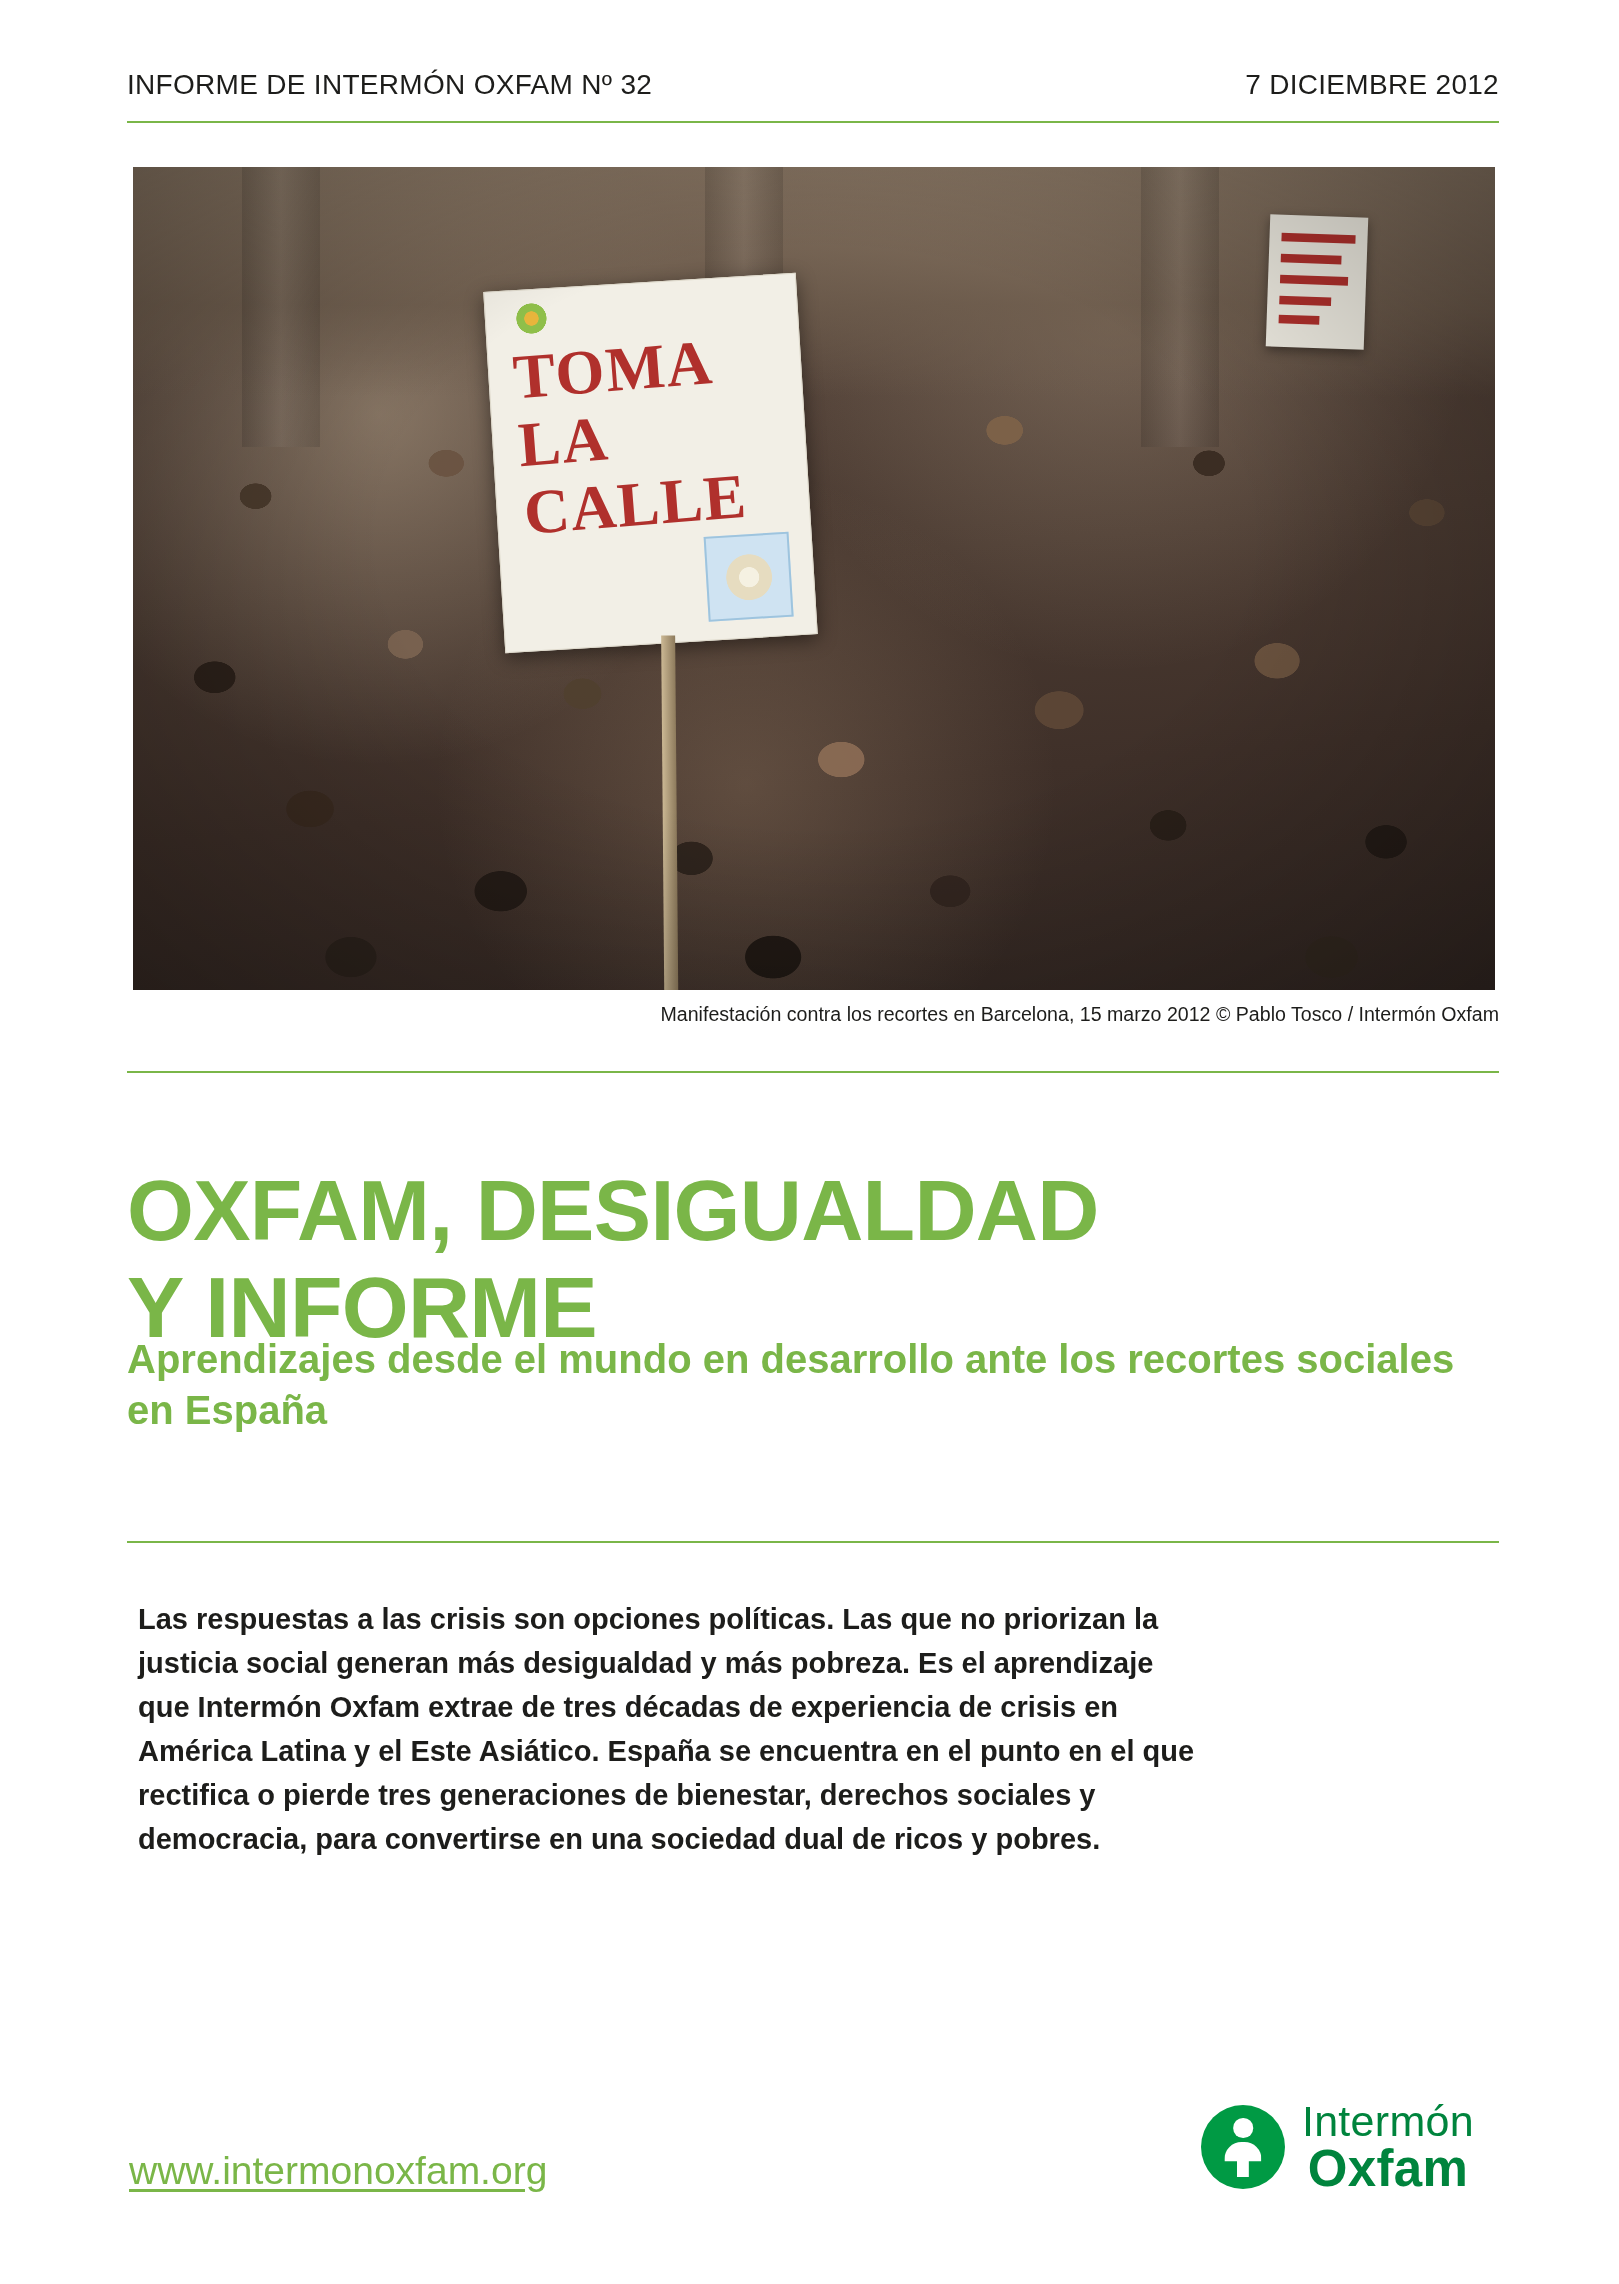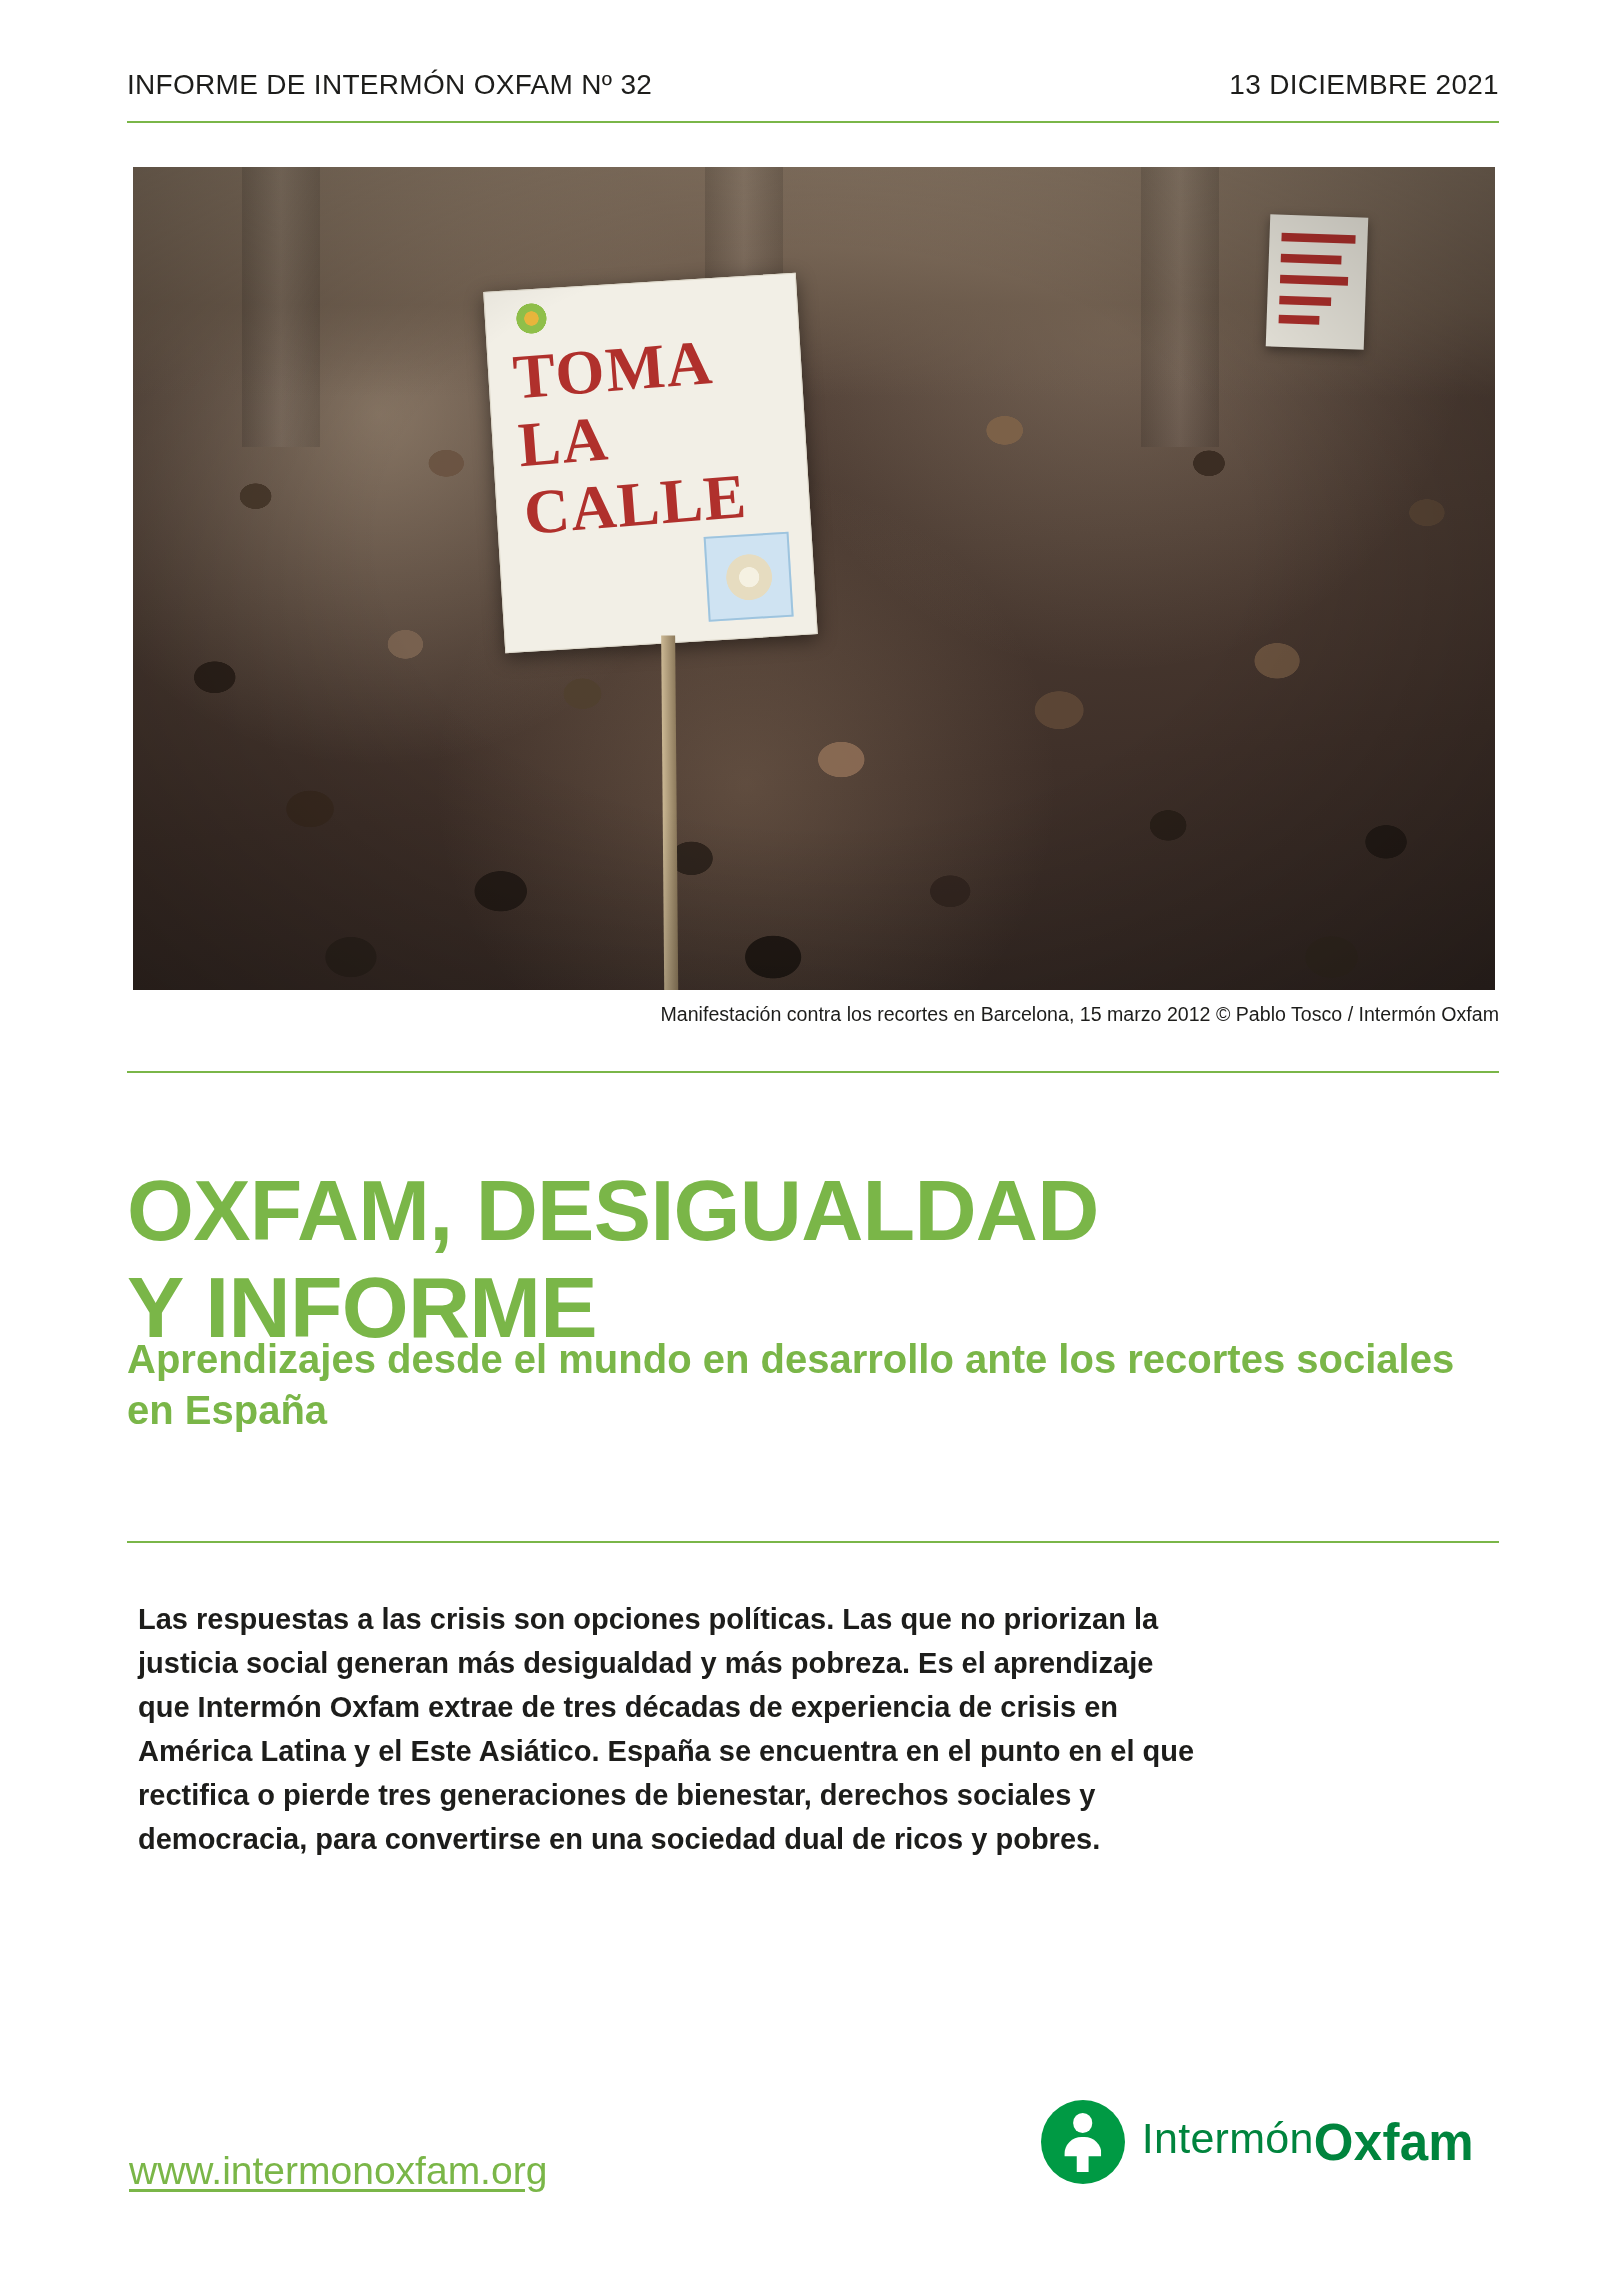--- a/index.html
+++ b/index.html
@@ -284,22 +284,23 @@
     position: absolute;
     left: 50%; top: 37px;
     transform: translateX(-50%);
     width: 37px; height: 35px;
     background: #ffffff;
     border-radius: 17px 17px 6.5px 6.5px;
     clip-path: polygon(0 0, 100% 0, 100% 55%, 66% 55%, 66% 100%, 34% 100%, 34% 55%, 0 55%);
   }
   .logo .words {
     display: flex;
-    flex-direction: row;
+    flex-direction: column;
     line-height: 1.0;
+    text-align: center;
   }
   .logo .words .w1 {
     font-size: 43px;
     color: #00843d;
     font-weight: normal;
     letter-spacing: 0.3px;
   }
   .logo .words .w2 {
     font-size: 51px;
     color: #00843d;
@@ -307,21 +308,21 @@
     letter-spacing: 0.3px;
   }
 </style>
 </head>
 <body>
 
 <div class="page">
 
   <div class="header">
     <span class="left">INFORME DE INTERMÓN OXFAM Nº 32</span>
-    <span class="right">13 DICIEMBRE 2021</span>
+    <span class="right">7 DICIEMBRE 2012</span>
   </div>
   <div class="rule rule-top"></div>
 
   <div class="photo-wrap">
     <div class="photo">
       <div class="building"></div>
       <div class="pillar p1"></div>
       <div class="pillar p2"></div>
       <div class="pillar p3"></div>
       <div class="crowd"></div>

